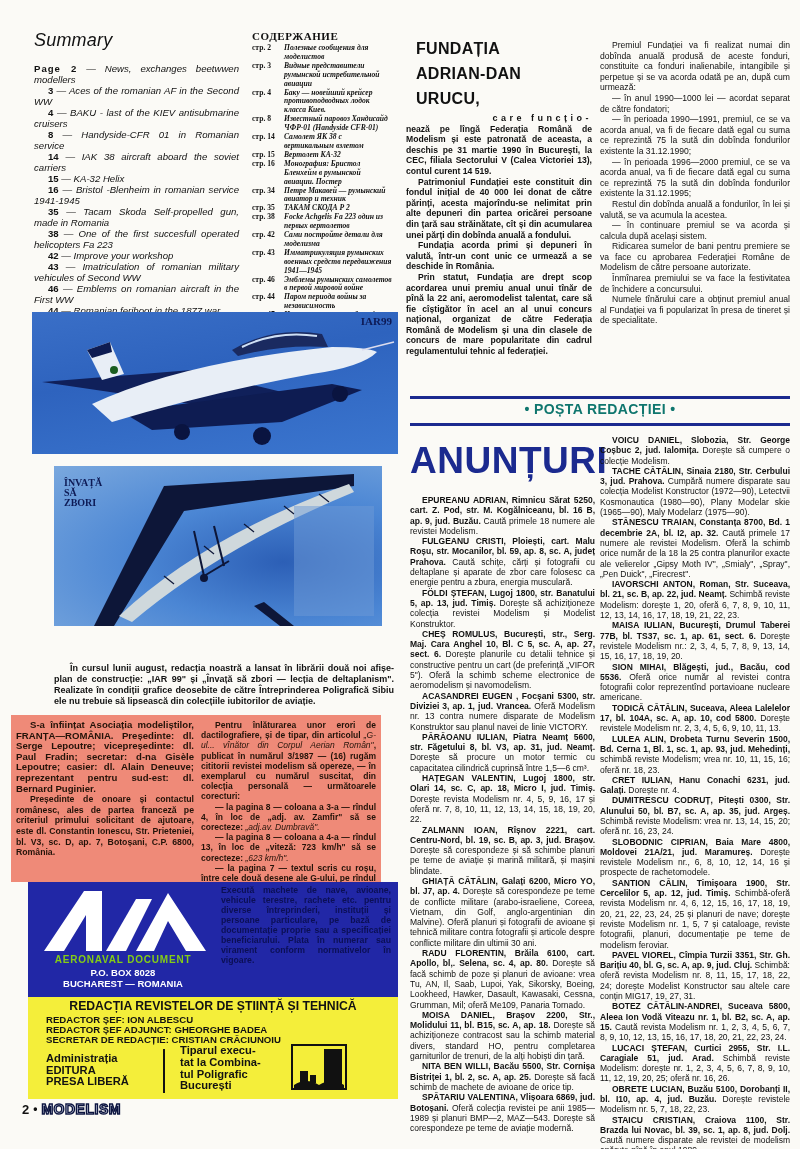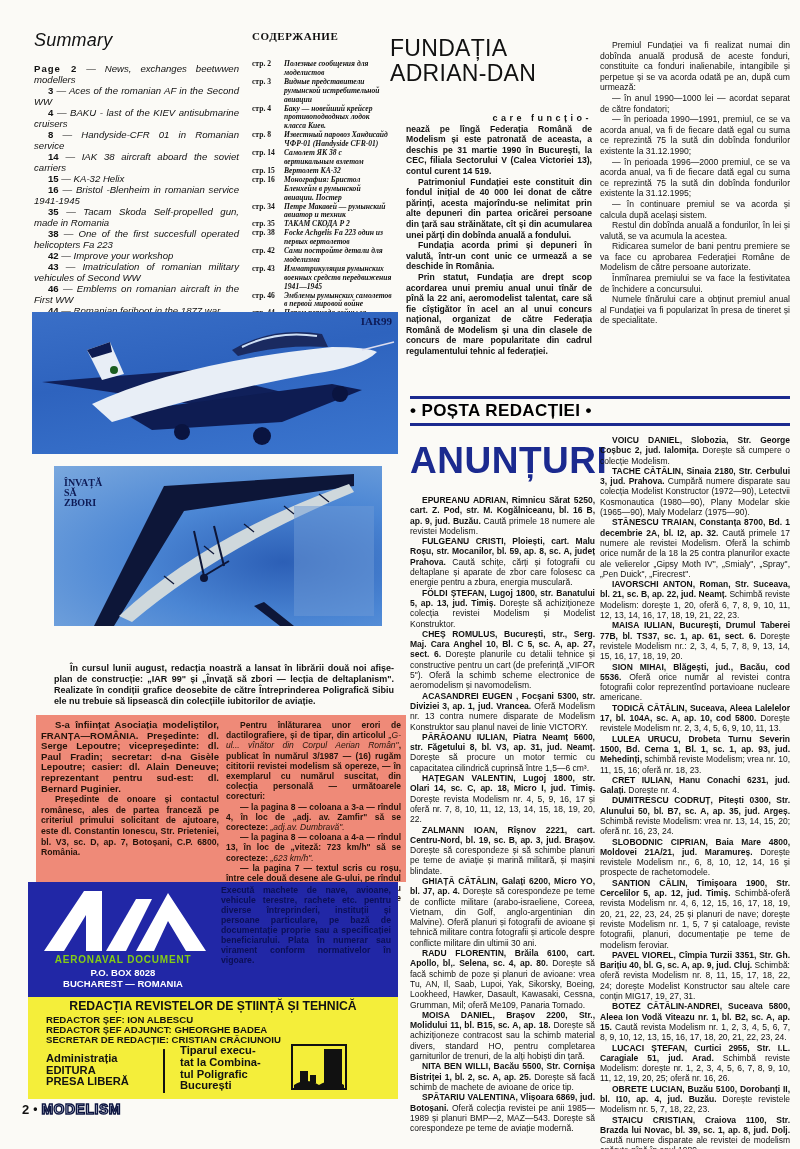--- a/index.html
+++ b/index.html
@@ -9,57 +9,57 @@
 
   
   #summary { left: 34px; top: 30px; width: 205px; }
   #summary h2 { font-style: italic; font-weight: normal; font-size: 18px; letter-spacing: 0.2px; margin-bottom: 12px; }
   #summary .row { font-size: 9.6px; font-style: italic; line-height: 11px; text-align: justify; }
   #summary .row b { font-style: normal; }
   #summary .row.first b { letter-spacing: 1px; }
 
   
   #contents { left: 252px; top: 30px; width: 140px; font-family: "Liberation Serif", serif; }
-  #contents h3 { font-size: 11px; font-weight: bold; letter-spacing: 0.6px; margin-bottom: 18px; }
+  #contents h3 { font-size: 11px; font-weight: bold; letter-spacing: 0.6px; margin-bottom: 2px; }
   #contents .ru-row { display: flex; font-size: 7.6px; line-height: 8.9px; }
   #contents .ru-pg { width: 32px; flex: none; font-weight: bold; }
   #contents .ru-txt { font-style: italic; font-weight: bold; flex: 1; }
 
   
-  #fund-title { left: 390px; top: 36px; width: 190px; font-weight: normal; font-size: 23px; line-height: 25px; letter-spacing: 0.3px; }
+  #fund-title { left: 416px; top: 36px; width: 190px; font-weight: bold; font-size: 16px; line-height: 25px; letter-spacing: 0.3px; }
   #fund-col1 { left: 406px; top: 113px; width: 186px; font-size: 8.6px; line-height: 10.6px; font-weight: bold; text-align: justify; }
   #fund-col1 p, #fund-col2 p { text-indent: 12px; }
   #fund-col1 .lead { text-indent: 0; }
   #fund-col1 .lead .spaced { display: block; text-align: right; letter-spacing: 3.5px; font-size: 9px; }
   #fund-col2 { left: 600px; top: 40px; width: 190px; font-size: 8.6px; line-height: 10.6px; font-weight: normal; text-align: justify; }
 
   
   #posta-bar { left: 410px; top: 396px; width: 380px; height: 30px; }
   #posta-bar .rule { position: absolute; left: 0; width: 100%; height: 3px; background: #1b2a8f; }
   #posta-bar .rule.t { top: 0; } #posta-bar .rule.b { bottom: 0; }
-  #posta-bar .label { position: absolute; top: 5px; left: 0; width: 100%; color: #000000; font-weight: bold; font-size: 17px; letter-spacing: 0.4px; }
+  #posta-bar .label { position: absolute; top: 5px; left: 0; width: 100%; text-align: center; color: #0f766e; font-weight: bold; font-size: 14px; letter-spacing: 0.4px; }
 
   #anunturi-title { left: 410px; top: 440px; color: #1b2a8f; font-weight: bold; font-size: 37px; letter-spacing: 0.5px; }
 
   .ads { font-size: 8.5px; line-height: 10.3px; text-align: justify; margin-top: 8px; }
   .ads .ad { text-indent: 12px; }
   .ads .ad b { font-weight: bold; }
   #ads-col1 { left: 410px; top: 487px; width: 185px; }
   #ads-col2 { left: 600px; top: 427px; width: 190px; }
 
   
   .photo { overflow: hidden; }
   #photo-iar99 { left: 32px; top: 312px; width: 366px; height: 142px; background: linear-gradient(170deg,#3a6fc7 0%,#2e63be 40%,#3b76cf 100%); }
   #photo-glider { left: 54px; top: 466px; width: 328px; height: 160px; background: radial-gradient(ellipse at 70% 60%, #2c5fb6 0%, #4b86d4 45%, #7aa8de 100%); }
   .photo-tag { position: absolute; color: #0d1a55; font-weight: bold; font-family: "Liberation Serif", serif; }
 
   #caption-photos { left: 54px; top: 663px; width: 340px; font-size: 9px; line-height: 11px; font-weight: bold; text-align: justify; text-indent: 16px; }
 
   
-  #pink-box { left: 36px; top: 715px; width: 370px; height: 167px; background: #ef8a78; padding-left: 15px; }
+  #pink-box { left: 11px; top: 715px; width: 370px; height: 167px; background: #ef8a78; padding-left: 15px; }
   #pink-col1 { position: absolute; left: 5px; top: 5px; width: 178px; font-size: 8.7px; line-height: 10.6px; font-weight: bold; text-align: justify; color: #241309; }
   #pink-col1 p { text-indent: 14px; }
   #pink-col1 .big { font-size: 9.6px; }
   #pink-col2 { position: absolute; left: 190px; top: 5px; width: 175px; font-size: 8.5px; line-height: 10.2px; font-weight: bold; text-align: justify; color: #241309; }
   #pink-col2 p { text-indent: 14px; }
   #pink-col2 i { font-weight: normal; }
 
   
   #and-box { left: 28px; top: 882px; width: 370px; height: 115px; background: #2127a6; }
   #and-logo { position: absolute; left: 8px; top: 3px; width: 175px; height: 70px; }
@@ -167,37 +167,38 @@
       <div class="ru-row">
         <span class="ru-pg">стр. 47</span>
         <span class="ru-txt">Новые румынские наборы для сборки</span>
       </div>
     </div>
 </div>
 
 <div id="fund-title" class="abs">
   <div>FUNDAȚIA</div>
   <div>ADRIAN-DAN</div>
+  <div>URUCU,</div>
 </div>
 <div id="fund-col1" class="abs">
   <p class="lead">
     <span class="spaced">care funcțio-</span>
     <span>nează pe lîngă Federația Română de Modelism și este patronată de aceasta, a deschis pe 31 martie 1990 în București, la CEC, filiala Sectorului V (Calea Victoriei 13), contul curent 14 519.</span>
   </p>
   <p>Patrimoniul Fundației este constituit din fondul inițial de 40 000 lei donat de către părinți, acesta majorîndu-se nelimitat prin alte depuneri din partea oricărei persoane din țară sau străinătate, cît și din acumularea unei părți din dobînda anuală a fondului.</p>
   <p>Fundația acorda primi și depuneri în valută, într-un cont unic ce urmează a se deschide în România.</p>
   <p>Prin statut, Fundația are drept scop acordarea unui premiu anual unui tînăr de pînă la 22 ani, aeromodelist talentat, care să fie cîștigător în acel an al unui concurs național, organizat de către Federația Română de Modelism și una din clasele de concurs de mare popularitate din cadrul regulamentului tehnic al federației.</p>
 </div>
 <div id="fund-col2" class="abs">
     <p>Premiul Fundației va fi realizat numai din dobînda anuală produsă de aceste fonduri, constituite ca fonduri inalienabile, intangibile și perpetue și se va acorda odată pe an, după cum urmează:</p>
     <p>— în anul 1990—1000 lei — acordat separat de către fondatori;</p>
     <p>— în perioada 1990—1991, premiul, ce se va acorda anual, va fi de fiecare dată egal cu suma ce reprezintă 75 la sută din dobînda fondurilor existente la 31.12.1990;</p>
     <p>— în perioada 1996—2000 premiul, ce se va acorda anual, va fi de fiecare dată egal cu suma ce reprezintă 75 la sută din dobînda fondurilor existente la 31.12.1995;</p>
+    <p>Restul din dobînda anuală a fondurilor, în lei și valută, se va acumula la acestea.</p>
     <p>— în continuare premiul se va acorda și calcula după același sistem.</p>
-    <p>Restul din dobînda anuală a fondurilor, în lei și valută, se va acumula la acestea.</p>
     <p>Ridicarea sumelor de bani pentru premiere se va face cu aprobarea Federației Române de Modelism de către persoane autorizate.</p>
     <p>Înmînarea premiului se va face la festivitatea de închidere a concursului.</p>
     <p>Numele tînărului care a obținut premiul anual al Fundației va fi popularizat în presa de tineret și de specialitate.</p>
   </div>
 
 <div id="posta-bar" class="abs">
   <div class="rule t"></div>
   <div class="label">• POȘTA REDACȚIEI •</div>
   <div class="rule b"></div>
 </div>
@@ -219,21 +220,21 @@
     <p class="ad"><b>SPĂTARIU VALENTINA, Vlișoara 6869, jud. Botoșani.</b> <span>Oferă colecția revistei pe anii 1985—1989 și planuri BMP—2, MAZ—543. Dorește să corespondeze pe teme de aviație modernă.</span></p>
   </div>
 <div id="ads-col2" class="abs ads">
     <p class="ad"><b>VOICU DANIEL, Slobozia, Str. George Coșbuc 2, jud. Ialomița.</b> <span>Dorește să cumpere o colecție Modelism.</span></p>
     <p class="ad"><b>TACHE CĂTĂLIN, Sinaia 2180, Str. Cerbului 3, jud. Prahova.</b> <span>Cumpără numere disparate sau colecția Modelist Konstructor (1972—90), Letectvii Kosmonautica (1980—90), Plany Modelar skie (1965—90), Maly Modelarz (1975—90).</span></p>
     <p class="ad"><b>STĂNESCU TRAIAN, Constanța 8700, Bd. 1 decembrie 2A, bl. I2, ap. 32.</b> <span>Caută primele 17 numere ale revistei Modelism. Oferă la schimb orice număr de la 18 la 25 contra planurilor exacte ale velierelor „Gipsy Moth IV", „Smialy", „Spray", „Pen Duick", „Firecrest".</span></p>
     <p class="ad"><b>IAVORSCHI ANTON, Roman, Str. Suceava, bl. 21, sc. B, ap. 22, jud. Neamț.</b> <span>Schimbă reviste Modelism: dorește 1, 20, oferă 6, 7, 8, 9, 10, 11, 12, 13, 14, 16, 17, 18, 19, 21, 22, 23.</span></p>
     <p class="ad"><b>MAISA IULIAN, București, Drumul Taberei 77B, bl. TS37, sc. 1, ap. 61, sect. 6.</b> <span>Dorește revistele Modelism nr.: 2, 3, 4, 5, 7, 8, 9, 13, 14, 15, 16, 17, 18, 19, 20.</span></p>
     <p class="ad"><b>SION MIHAI, Blăgești, jud., Bacău, cod 5536.</b> <span>Oferă orice număr al revistei contra fotografii color reprezentînd portavioane nucleare americane.</span></p>
     <p class="ad"><b>TODICĂ CĂTĂLIN, Suceava, Aleea Lalelelor 17, bl. 104A, sc. A, ap. 10, cod 5800.</b> <span>Dorește revistele Modelism nr. 2, 3, 4, 5, 6, 9, 10, 11, 13.</span></p>
-    <p class="ad"><b>LULEA URUCU, Drobeta Turnu Severin 1500, Bd. Cerna 1, Bl. 1, sc. 1, ap. 93, jud. Mehedinți,</b> <span>schimbă reviste Modelism; vrea nr. 10, 11, 15, 16; oferă nr. 18, 23.</span></p>
+    <p class="ad"><b>LULEA ALIN, Drobeta Turnu Severin 1500, Bd. Cerna 1, Bl. 1, sc. 1, ap. 93, jud. Mehedinți,</b> <span>schimbă reviste Modelism; vrea nr. 10, 11, 15, 16; oferă nr. 18, 23.</span></p>
     <p class="ad"><b>CRET IULIAN, Hanu Conachi 6231, jud. Galați.</b> <span>Dorește nr. 4.</span></p>
     <p class="ad"><b>DUMITRESCU CODRUȚ, Pitești 0300, Str. Alunului 50, bl. B7, sc. A, ap. 35, jud. Argeș.</b> <span>Schimbă reviste Modelism: vrea nr. 13, 14, 15, 20; oferă nr. 16, 23, 24.</span></p>
     <p class="ad"><b>SLOBODNIC CIPRIAN, Baia Mare 4800, Moldovei 21A/21, jud. Maramureș.</b> <span>Dorește revistele Modelism nr., 6, 8, 10, 12, 14, 16 și prospecte de rachetomodele.</span></p>
     <p class="ad"><b>SANTION CĂLIN, Timișoara 1900, Str. Cercelilor 5, ap. 12, jud. Timiș.</b> <span>Schimbă-oferă revista Modelism nr. 4, 6, 12, 15, 16, 17, 18, 19, 20, 21, 22, 23, 24, 25 și planuri de nave; dorește reviste Modelism nr. 1, 5, 7 și cataloage, reviste fotografii, planuri, documentație pe teme de modelism feroviar.</span></p>
     <p class="ad"><b>PAVEL VIOREL, Cîmpia Turzii 3351, Str. Gh. Barițiu 40, bl. G, sc. A, ap. 9, jud. Cluj.</b> <span>Schimbă: oferă revista Modelism nr. 8, 11, 15, 17, 18, 22, 24; dorește Modelist Konstructor sau altele care conțin MIG17, 19, 27, 31.</span></p>
     <p class="ad"><b>BOTEZ CĂTĂLIN-ANDREI, Suceava 5800, Aleea Ion Vodă Viteazu nr. 1, bl. B2, sc. A, ap. 15.</b> <span>Caută revista Modelism nr. 1, 2, 3, 4, 5, 6, 7, 8, 9, 10, 12, 13, 15, 16, 17, 18, 20, 21, 22, 23, 24.</span></p>
     <p class="ad"><b>LUCACI ȘTEFAN, Curtici 2955, Str. I.L. Caragiale 51, jud. Arad.</b> <span>Schimbă reviste Modelism: dorește nr. 1, 2, 3, 4, 5, 6, 7, 8, 9, 10, 11, 12, 19, 20, 25; oferă nr. 16, 26.</span></p>
     <p class="ad"><b>OBRETE LUCIAN, Buzău 5100, Dorobanți II, bl. I10, ap. 4, jud. Buzău.</b> <span>Dorește revistele Modelism nr. 5, 7, 18, 22, 23.</span></p>
     <p class="ad"><b>STAICU CRISTIAN, Craiova 1100, Str. Brazda lui Novac, bl. 39, sc. 1, ap. 8, jud. Dolj.</b> <span>Caută numere disparate ale revistei de modelism apărute pînă în anul 1989.</span></p>
   </div>

